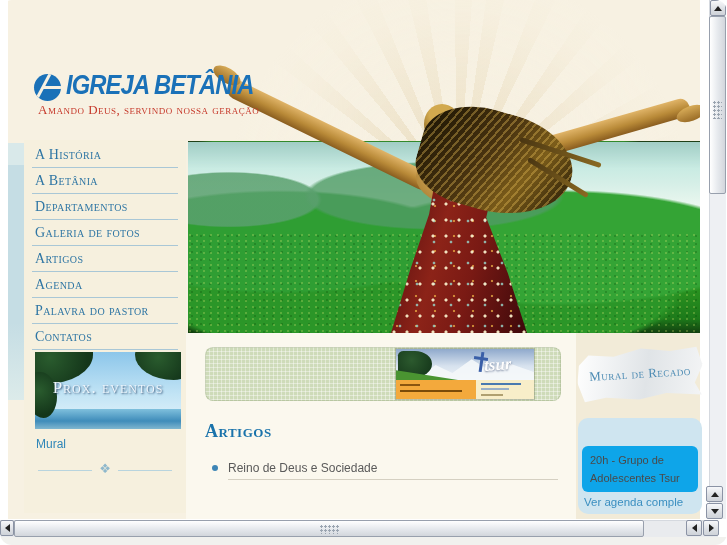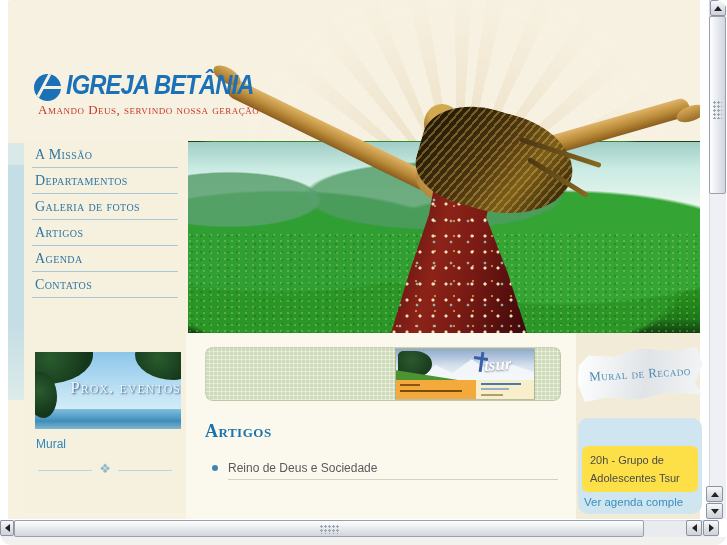--- a/index.html
+++ b/index.html
@@ -86,21 +86,21 @@
      font-family:"Liberation Serif",serif;font-variant:small-caps;font-size:14px;
      color:#2f76a4;letter-spacing:.4px;}
   .events-box{position:absolute;left:11px;top:212px;width:146px;height:77px;overflow:hidden;
      cursor:pointer;background:linear-gradient(180deg,#8cc6ea,#c2e4f5 55%,#e8f5fb);}
   .events-sea{position:absolute;left:0;bottom:0;width:146px;height:20px;
      background:linear-gradient(180deg,#7fc0dd,#3f8cba 60%,#7fb6cf);}
   .palm{position:absolute;background:radial-gradient(circle at 40% 40%, #2a5c2e, #14361a 75%);}
   .palm-l{left:-14px;top:-12px;width:72px;height:44px;border-radius:10% 30% 80% 40%;}
   .palm-l2{left:-8px;top:20px;width:30px;height:46px;border-radius:40% 60% 50% 60%;}
   .palm-r{right:-12px;top:-10px;width:58px;height:38px;border-radius:40% 10% 40% 80%;}
-  .events-label{position:absolute;left:0;top:26px;width:146px;text-align:right;
+  .events-label{position:absolute;left:0;top:26px;width:146px;text-align:center;
      font-family:"Liberation Serif",serif;font-variant:small-caps;font-size:17px;
      color:#eef6fd;text-shadow:1px 1px 2px rgba(10,40,80,.8);letter-spacing:1px;}
   .event-link{position:absolute;left:12px;top:297px;font-size:12px;color:#2f86b8;cursor:pointer;}
   .sb-divider{position:absolute;left:14px;top:330px;width:134px;border-top:1px solid #b8d4de;}
   .ornament{position:absolute;left:68px;top:320px;width:26px;text-align:center;
      background:#f6f0de;color:#8fb8cc;font-size:13px;line-height:18px;}
 
   
   .banner{left:205px;top:347px;width:356px;height:54px;border-radius:8px;background-color:#cedbb9;
      background-image:linear-gradient(rgba(255,255,255,.4) 1px, rgba(0,0,0,0) 1px),
@@ -145,21 +145,21 @@
      display:flex;align-items:center;justify-content:center;}
   .mural-label{font-family:"Liberation Serif",serif;font-variant:small-caps;font-size:13px;
      color:#4e8cb4;letter-spacing:.5px;white-space:nowrap;}
 
   
   .agenda{left:578px;top:418px;width:124px;height:96px;border-radius:10px;background:#cfe5f0;
      overflow:hidden;}
   .agenda-heading{position:absolute;left:14px;top:4px;font-family:"Liberation Serif",serif;
      font-variant:small-caps;font-size:17px;color:#1e78ad;letter-spacing:.5px;white-space:nowrap;}
   .agenda-body{position:absolute;left:4px;top:28px;width:116px;height:46px;border-radius:6px;
-     background:#fde047;box-sizing:border-box;padding:5px 8px;font-size:11px;color:#4a4a4a;
+     background:#0ea5e9;box-sizing:border-box;padding:5px 8px;font-size:11px;color:#4a4a4a;
      line-height:1.65;}
   .agenda-link{position:absolute;left:0;top:78px;width:137px;font-size:11.5px;
      color:#3b8fc0;cursor:pointer;white-space:nowrap;padding-left:6px;}
 
   
   .sb-btn{position:absolute;background:linear-gradient(180deg,#f7f8fa,#dcdfe4 60%,#cfd3d9);
      border:1px solid #8b93a5;border-radius:2px;box-sizing:border-box;cursor:pointer;
      display:flex;align-items:center;justify-content:center;}
   .tri{width:0;height:0;}
   .tri-up{border-left:4px solid rgba(0,0,0,0);border-right:4px solid rgba(0,0,0,0);border-bottom:5px solid #222;}
@@ -209,25 +209,27 @@
   </div>
 
   <div class="abs logo">
     <div class="logo-icon"></div>
     <div class="logo-title">Igreja Betânia</div>
     <div class="logo-tagline">Amando Deus, servindo nossa geração</div>
   </div>
 
   <div class="abs sidebar-panel">
     <ul class="menu">
-      <li>A Missão</li>
+      <li>A História</li>
+      <li>A Betânia</li>
       <li>Departamentos</li>
       <li>Galeria de fotos</li>
       <li>Artigos</li>
       <li>Agenda</li>
+      <li>Palavra do pastor</li>
       <li>Contatos</li>
     </ul>
     <div class="events-box">
       <div class="events-sea"></div>
       <div class="palm palm-l"></div>
       <div class="palm palm-l2"></div>
       <div class="palm palm-r"></div>
       <div class="events-label">Prox. eventos</div>
     </div>
     <a class="event-link">Mural</a>

